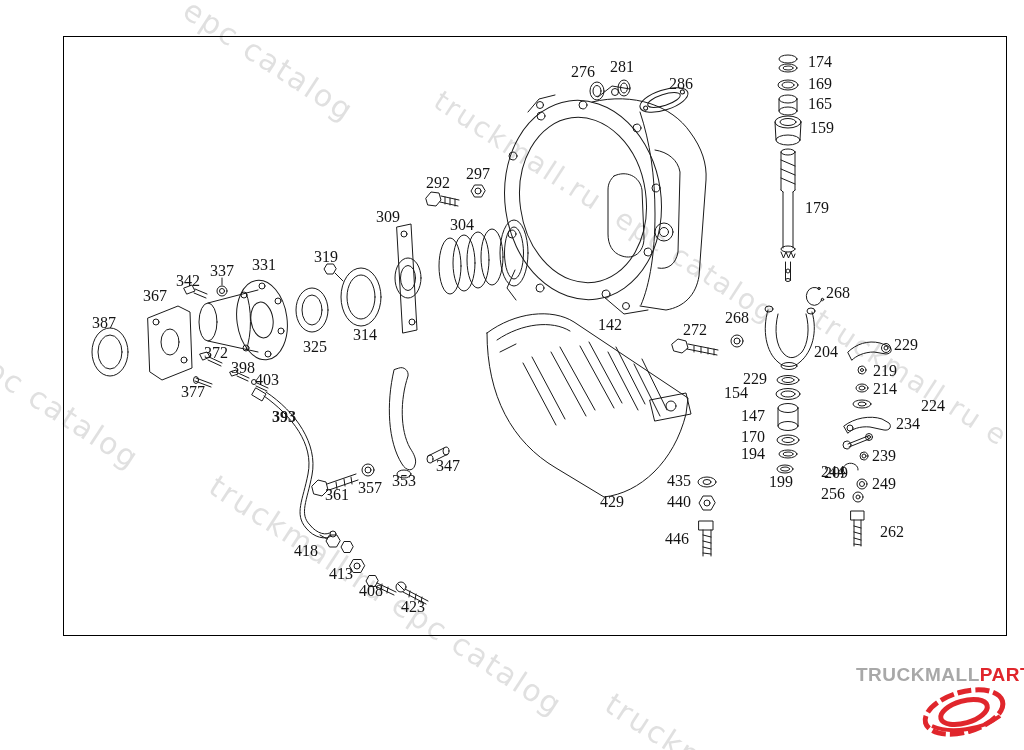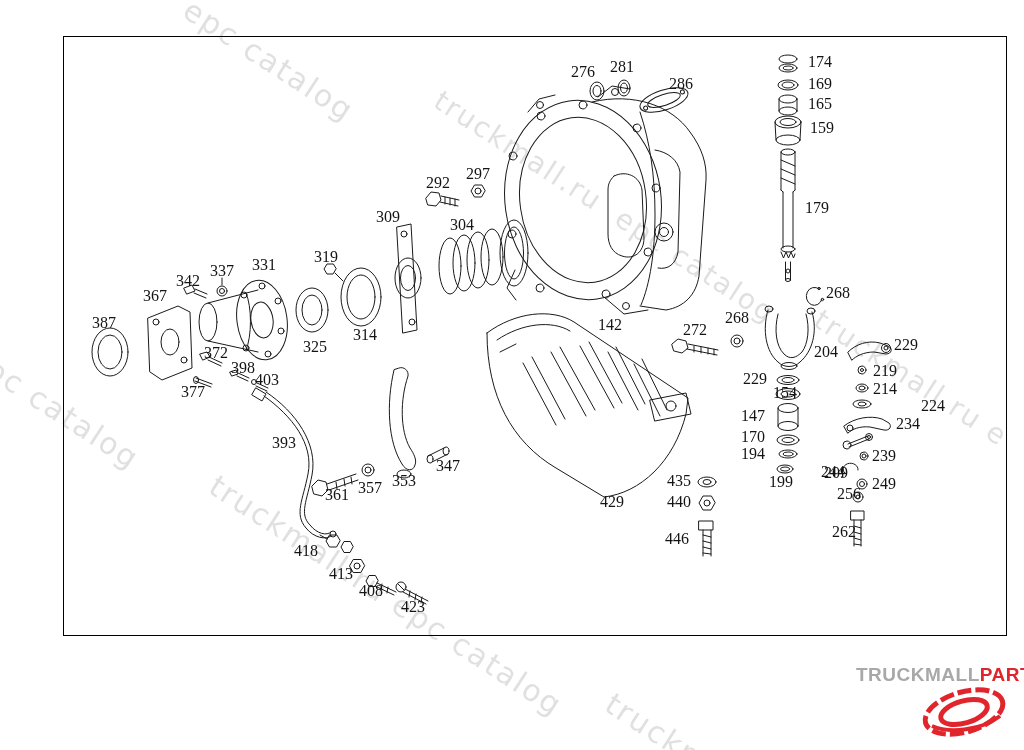--- a/index.html
+++ b/index.html
@@ -401,33 +401,33 @@
       <span class="part-label" style="left: 826px; top: 352px;">204</span>
       <span class="part-label" style="left: 906px; top: 345px;">229</span>
       <span class="part-label" style="left: 885px; top: 371px;">219</span>
       <span class="part-label" style="left: 885px; top: 389px;">214</span>
       <span class="part-label" style="left: 933px; top: 406px;">224</span>
       <span class="part-label" style="left: 908px; top: 424px;">234</span>
       <span class="part-label" style="left: 836px; top: 437px; margin-top: 36px;">209</span>
       <span class="part-label" style="left: 884px; top: 456px;">239</span>
       <span class="part-label" style="left: 833px; top: 472px;">244</span>
       <span class="part-label" style="left: 884px; top: 484px;">249</span>
-      <span class="part-label" style="left: 833px; top: 494px; margin-left: 16px;">256</span>
-      <span class="part-label" style="left: 844px; top: 532px; text-align: right;">262</span>
+      <span class="part-label" style="left: 833px; top: 494px;">256</span>
+      <span class="part-label" style="left: 892px; top: 532px; text-align: right;">262</span>
       <span class="part-label" style="left: 755px; top: 379px;">229</span>
-      <span class="part-label" style="left: 785px; top: 393px;">154</span>
+      <span class="part-label" style="left: 736px; top: 393px;">154</span>
       <span class="part-label" style="left: 753px; top: 416px;">147</span>
       <span class="part-label" style="left: 753px; top: 437px;">170</span>
       <span class="part-label" style="left: 753px; top: 454px;">194</span>
       <span class="part-label" style="left: 781px; top: 482px;">199</span>
       <span class="part-label" style="left: 679px; top: 481px;">435</span>
       <span class="part-label" style="left: 679px; top: 502px;">440</span>
       <span class="part-label" style="left: 677px; top: 539px;">446</span>
       <span class="part-label" style="left: 612px; top: 502px;">429</span>
-      <span class="part-label" style="left: 284px; top: 443px;">393</span>
+      <span class="part-label" style="left: 284px; top: 417px; font-weight: bold;">393</span>
       <span class="part-label" style="left: 337px; top: 495px;">361</span>
       <span class="part-label" style="left: 370px; top: 488px;">357</span>
       <span class="part-label" style="left: 404px; top: 481px;">353</span>
       <span class="part-label" style="left: 448px; top: 466px;">347</span>
       <span class="part-label" style="left: 306px; top: 551px;">418</span>
       <span class="part-label" style="left: 341px; top: 574px;">413</span>
       <span class="part-label" style="left: 371px; top: 591px;">408</span>
       <span class="part-label" style="left: 413px; top: 607px;">423</span>
     </div>
 

